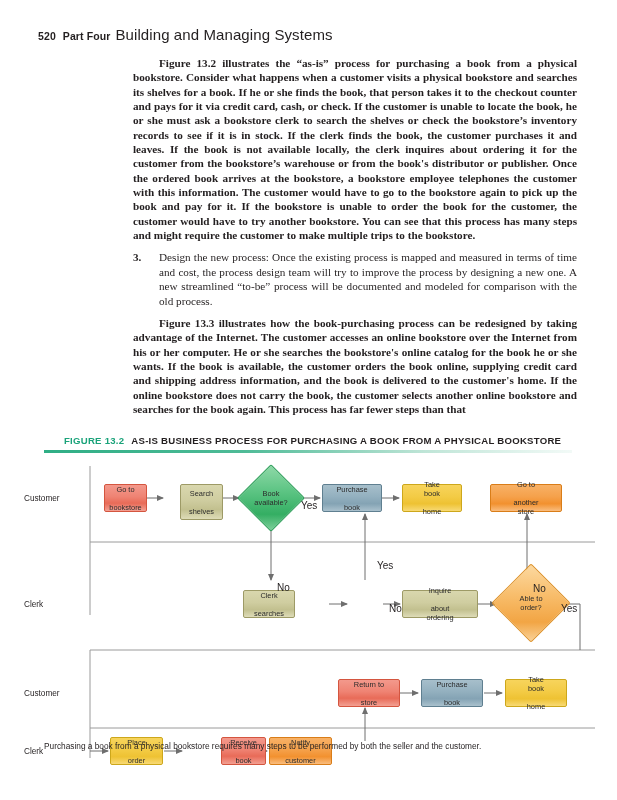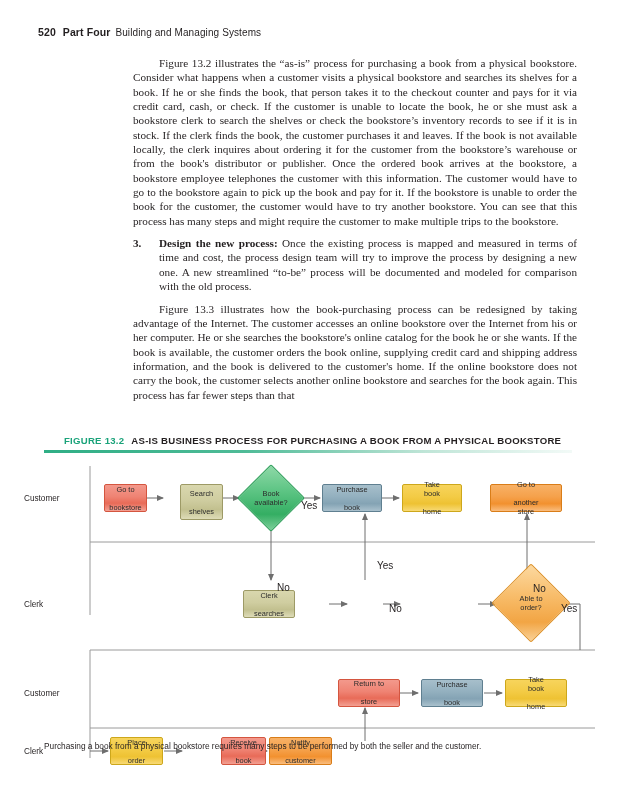--- a/index.html
+++ b/index.html
@@ -21,57 +21,57 @@
     position: absolute;
     left: 38px;
     top: 26px;
     font-family: "Liberation Sans", sans-serif;
     font-size: 9.5px;
     white-space: nowrap;
     letter-spacing: .1px;
   }
   #running-head .pg { font-weight: bold; font-size: 10.5px; }
   #running-head .pt { font-weight: bold; font-size: 10.5px; margin-left: 7px; }
-  #running-head .sub { font-weight: normal; font-size: 10px; margin-left: 5px; }
+  #running-head .sub { font-weight: normal; font-size: 15px; margin-left: 5px; }
 
   
   #body-column {
     position: absolute;
     left: 133px;
     top: 56px;
     width: 444px;
   }
   .para {
     font-family: "Liberation Serif", serif;
     font-size: 11.2px;
     line-height: 14.35px;
     text-align: justify;
     margin: 0 0 0 0;
     -webkit-hyphens: none;
     hyphens: none;
   }
-  .para.indent { text-indent: 26px; }
+  .para.indent { text-indent: 26px; font-weight: bold; }
 
   .numlist {
     margin: 8px 0 0 0;
     padding: 0;
     position: relative;
     padding-left: 26px;
     font-family: "Liberation Serif", serif;
     font-size: 11.2px;
     line-height: 14.35px;
     text-align: justify;
   }
   .numlist .marker {
     position: absolute;
     left: 0;
     top: 0;
     font-weight: bold;
   }
-  .numlist b { font-weight: bold; margin-top: 39px; }
+  .numlist b { font-weight: normal; margin-top: 39px; }
 
   .gap { height: 8px; }
 
   
   #figure-block {
     position: absolute;
     left: 0;
     top: 430px;
     width: 617px;
   }
@@ -332,30 +332,34 @@
       <span><span>Go to</span><br>
             <span>another store</span></span>
     </div>
 
     <div class="node khaki" style="left:243px; top:132px; width:52px; height:28px;">
       <span><span>Clerk</span><br>
             <span>searches</span></span>
     </div>
 
 
+    <div class="node khaki" style="left:402px; top:132px; width:76px; height:28px;">
+      <span><span>Inquire</span><br>
+            <span>about ordering</span></span>
+    </div>
 
     <div class="diamond amber" style="left:503px; top:117px; width:56px; height:56px;">
       <div class="shape"></div>
       <div class="dlabel">
         <span>Able to</span>
         <span>order?</span>
       </div>
     </div>
 
-    <div class="node red" style="left:338px; top:221px; width:62px; height:28px;align-items:flex-end;">
+    <div class="node red" style="left:338px; top:221px; width:62px; height:28px;">
       <span><span>Return to</span><br>
             <span>store</span></span>
     </div>
 
     <div class="node steel" style="left:421px; top:221px; width:62px; height:28px;">
       <span><span>Purchase</span><br>
             <span>book</span></span>
     </div>
 
     <div class="node gold" style="left:505px; top:221px; width:62px; height:28px;">

